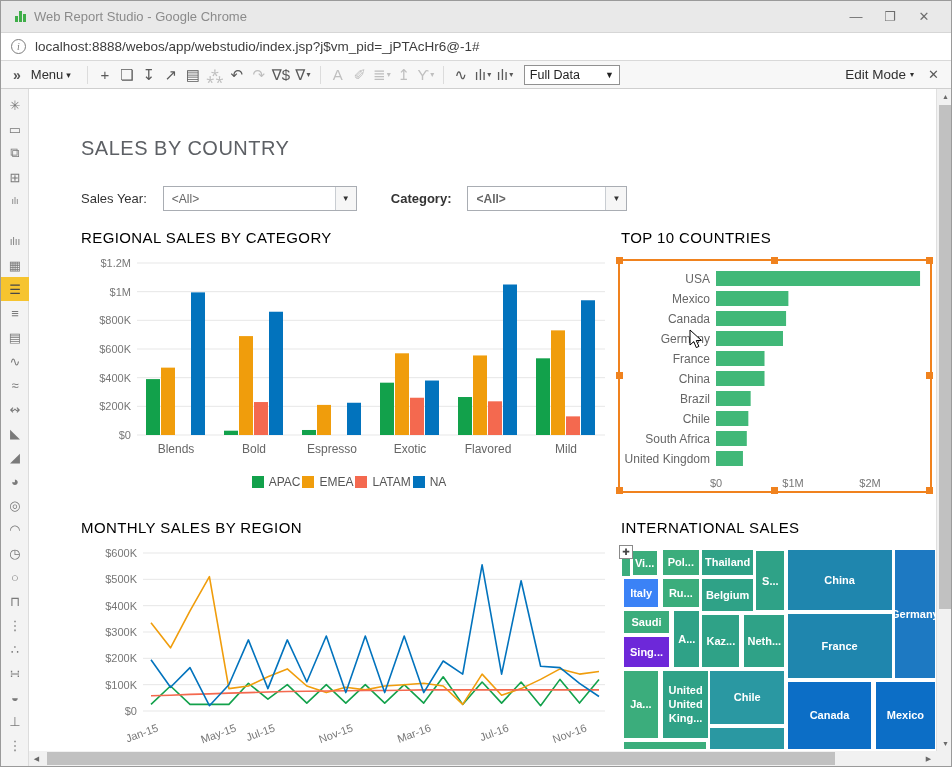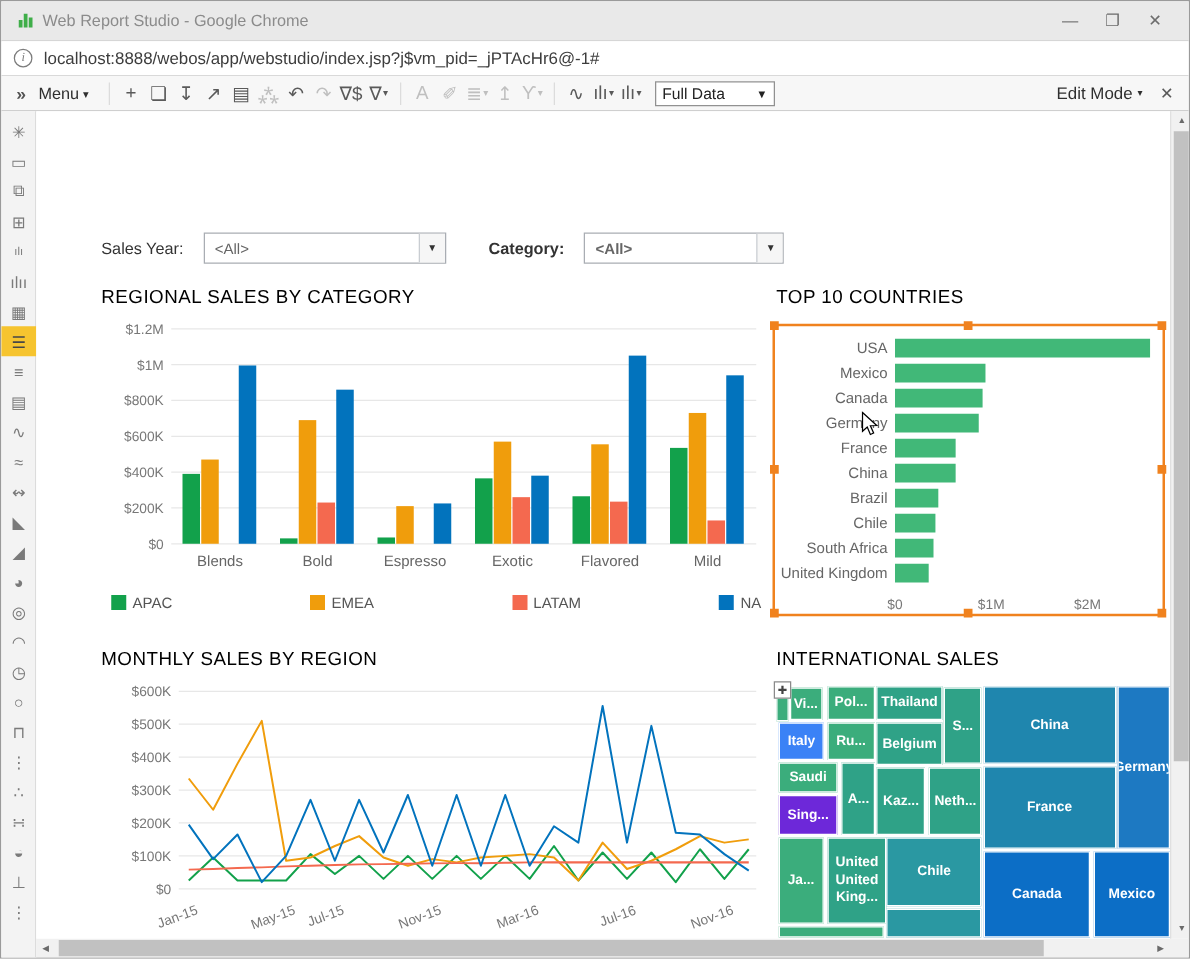--- a/index.html
+++ b/index.html
@@ -66,21 +66,21 @@
               height:25px; margin-left:16px; }
   .f-select .val { font-size:12px; color:#666; padding:5px 8px; }
   .f-select .btn { width:21px; border-left:1px solid #c9cdd2; background:#f6f6f6; display:flex;
                    align-items:center; justify-content:center; font-size:8px; color:#333; }
   .f1 .f-select { width:194px; } .f2 { margin-left:34px;font-weight:bold; } .f2 .f-select { width:160px; }
   .f-select .val { flex:1; }
 
   .chart-title { position:absolute; font-size:15px; color:#000000; letter-spacing:0.4px; }
 
   .legend { position:absolute; left:60px; top:386px; width:520px; display:flex;
-            justify-content:space-between; gap:2px; }
+            justify-content:center; gap:2px; }
   .lg-item { display:flex; align-items:center; gap:5px; font-size:12px; color:#555; }
   .lg-sw { width:12px; height:12px; display:inline-block; }
 
   
   .sel-frame { position:absolute; left:589px; top:170px; width:314px; height:234px;
                border:2px solid #f0821e; background:#fff; }
   .handle { position:absolute; width:7px; height:7px; background:#f0821e; }
 
   .treemap { position:absolute; left:592px; top:460px; width:315px; height:201px; background:#fff; }
   .tm-cell { position:absolute; border:1px solid #fff; overflow:hidden; display:flex;
@@ -172,21 +172,21 @@
       <span class="tb-close">✕</span>
     </span>
   </div>
 
   <div class="sidebar" id="sidebar">
       <div class="sb-item">✳</div>
       <div class="sb-item">▭</div>
       <div class="sb-item">⧉</div>
       <div class="sb-item">⊞</div>
       <div class="sb-item" style="font-size: 9px;">ılı</div>
-      <div class="sb-item" style="font-size: 13px;">ılıı</div>
+      <div class="sb-item" style="font-size: 10px; margin-top: 16px;">ılıı</div>
       <div class="sb-item">▦</div>
       <div class="sb-item sel">☰</div>
       <div class="sb-item">≡</div>
       <div class="sb-item">▤</div>
       <div class="sb-item">∿</div>
       <div class="sb-item">≈</div>
       <div class="sb-item">↭</div>
       <div class="sb-item">◣</div>
       <div class="sb-item">◢</div>
       <div class="sb-item">◕</div>
@@ -197,20 +197,21 @@
       <div class="sb-item">⊓</div>
       <div class="sb-item">⋮</div>
       <div class="sb-item">∴</div>
       <div class="sb-item">∺</div>
       <div class="sb-item">◒</div>
       <div class="sb-item">⊥</div>
       <div class="sb-item">⋮</div>
     </div>
 
   <div class="content">
+    <div class="page-title">SALES BY COUNTRY</div>
 
     <div class="filters">
       <span class="f1" style="display:flex; align-items:center;">
         <span class="f-label">Sales Year:</span>
         <span class="f-select">
           <span class="val">&lt;All&gt;</span>
           <span class="btn">▼</span>
         </span>
       </span>
       <span class="f2" style="display:flex; align-items:center;">

